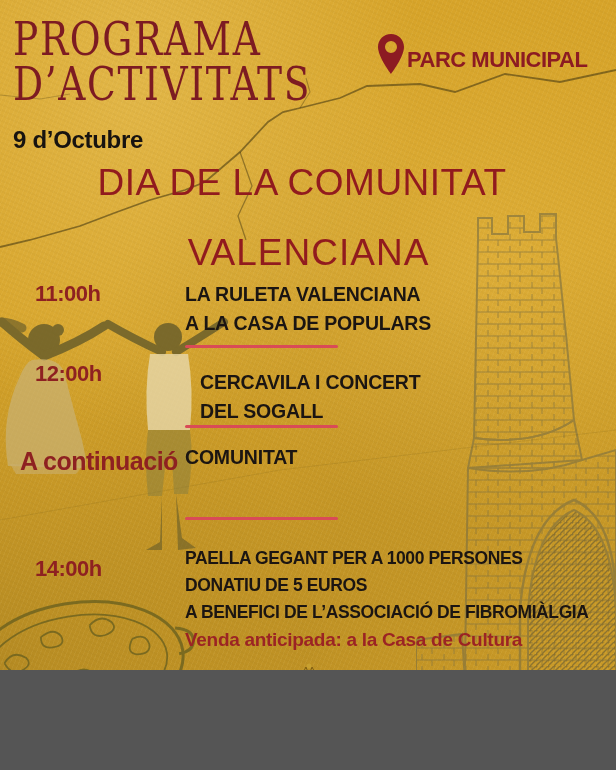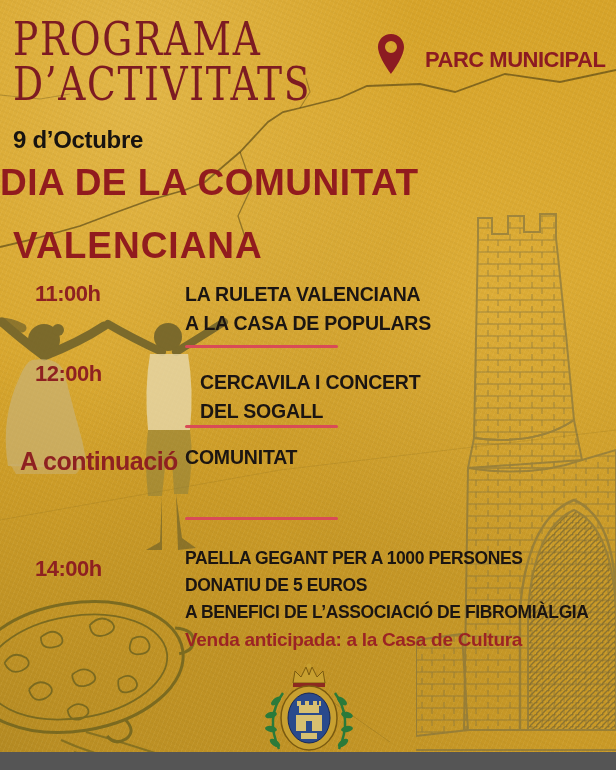--- a/index.html
+++ b/index.html
@@ -1,20 +1,20 @@
 <!DOCTYPE html>
 <html><head>
 <meta charset="utf-8">
 <title>Programa d'Activitats</title>
 <style>
   html,body{margin:0;padding:0;background:#555;}
   *{box-sizing:border-box;}
   .poster{
     position:relative;
-    width:616px;height:752px;
+    width:616px;height:670px;
     margin:0 auto;
     overflow:hidden;
     font-family:"Liberation Sans","DejaVu Sans",sans-serif;
     background:
       repeating-linear-gradient(23deg, rgba(120,90,10,0.04) 0 2px, rgba(0,0,0,0) 2px 5px),
       repeating-linear-gradient(-67deg, rgba(255,240,180,0.06) 0 1px, rgba(0,0,0,0) 1px 4px),
       radial-gradient(ellipse at 22% 12%, rgba(255,231,150,0.28), rgba(0,0,0,0) 42%),
       radial-gradient(ellipse at 78% 40%, rgba(255,222,125,0.16), rgba(0,0,0,0) 45%),
       radial-gradient(ellipse at 50% 98%, rgba(115,88,20,0.22), rgba(0,0,0,0) 60%),
       radial-gradient(ellipse at 0% 100%, rgba(100,78,18,0.30), rgba(0,0,0,0) 38%),
@@ -29,34 +29,34 @@
     font-weight:400;
     font-size:47px;line-height:0.96;
     letter-spacing:2px;
     color:#7c1b22;
     transform:scaleX(0.80);
     transform-origin:left top;
     white-space:nowrap;
   }
   .location{left:377px;top:33px;display:flex;align-items:center;}
   .location-label{
-    margin-left:20px;margin-top:12px;
+    margin-left:2px;margin-top:12px;
     font-size:22px;font-weight:700;letter-spacing:-0.5px;
     color:#8c1b22;white-space:nowrap;
   }
   .date{
     left:13px;top:126px;
     font-size:24px;font-weight:700;color:#171310;letter-spacing:-0.3px;
   }
   .main-title{
-    left:0;width:604px;text-align:left;
-    font-weight:700;color:#911b1e;white-space:nowrap;
+    left:0;width:604px;text-align:center;
+    font-weight:400;color:#911b1e;white-space:nowrap;
   }
   .main-title.l1{top:162px;font-size:37px;letter-spacing:0.5px;}
-  .main-title.l2{top:225px;font-size:37px;letter-spacing:1px;padding-left:13px;}
+  .main-title.l2{top:232px;font-size:37px;letter-spacing:1px;padding-left:13px;}
   
   .time{
     left:35px;
     font-size:22px;font-weight:700;color:#8e2121;letter-spacing:-0.5px;
     white-space:nowrap;
   }
   .time.t1{top:281px;}
   .time.t2{top:361px;}
   .time.t3{left:20px;top:447px;font-size:25px;}
   .time.t4{top:556px;}

